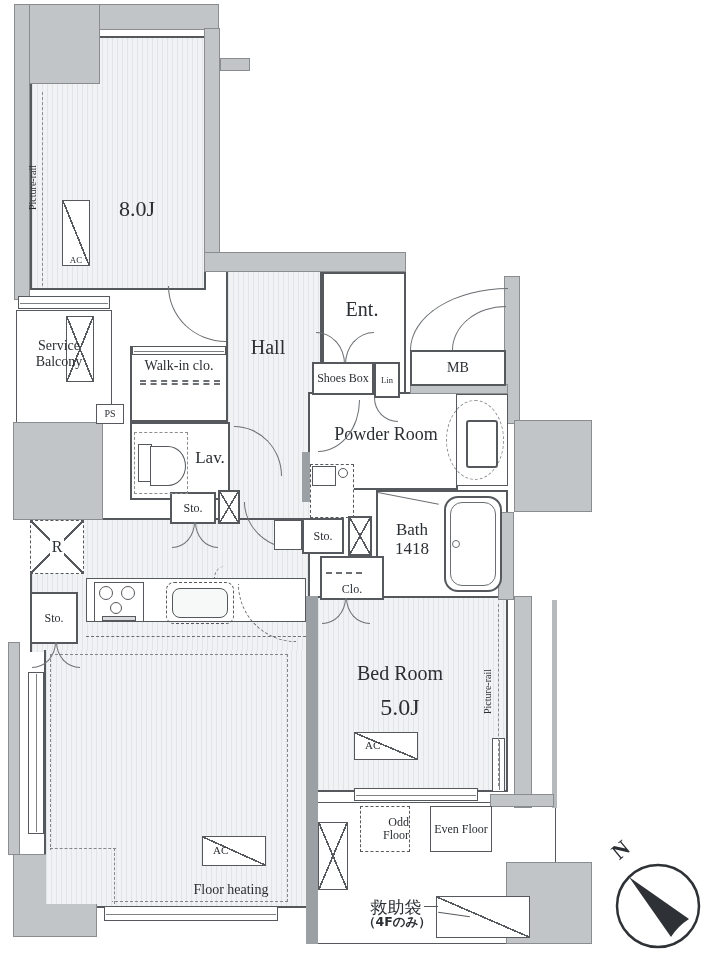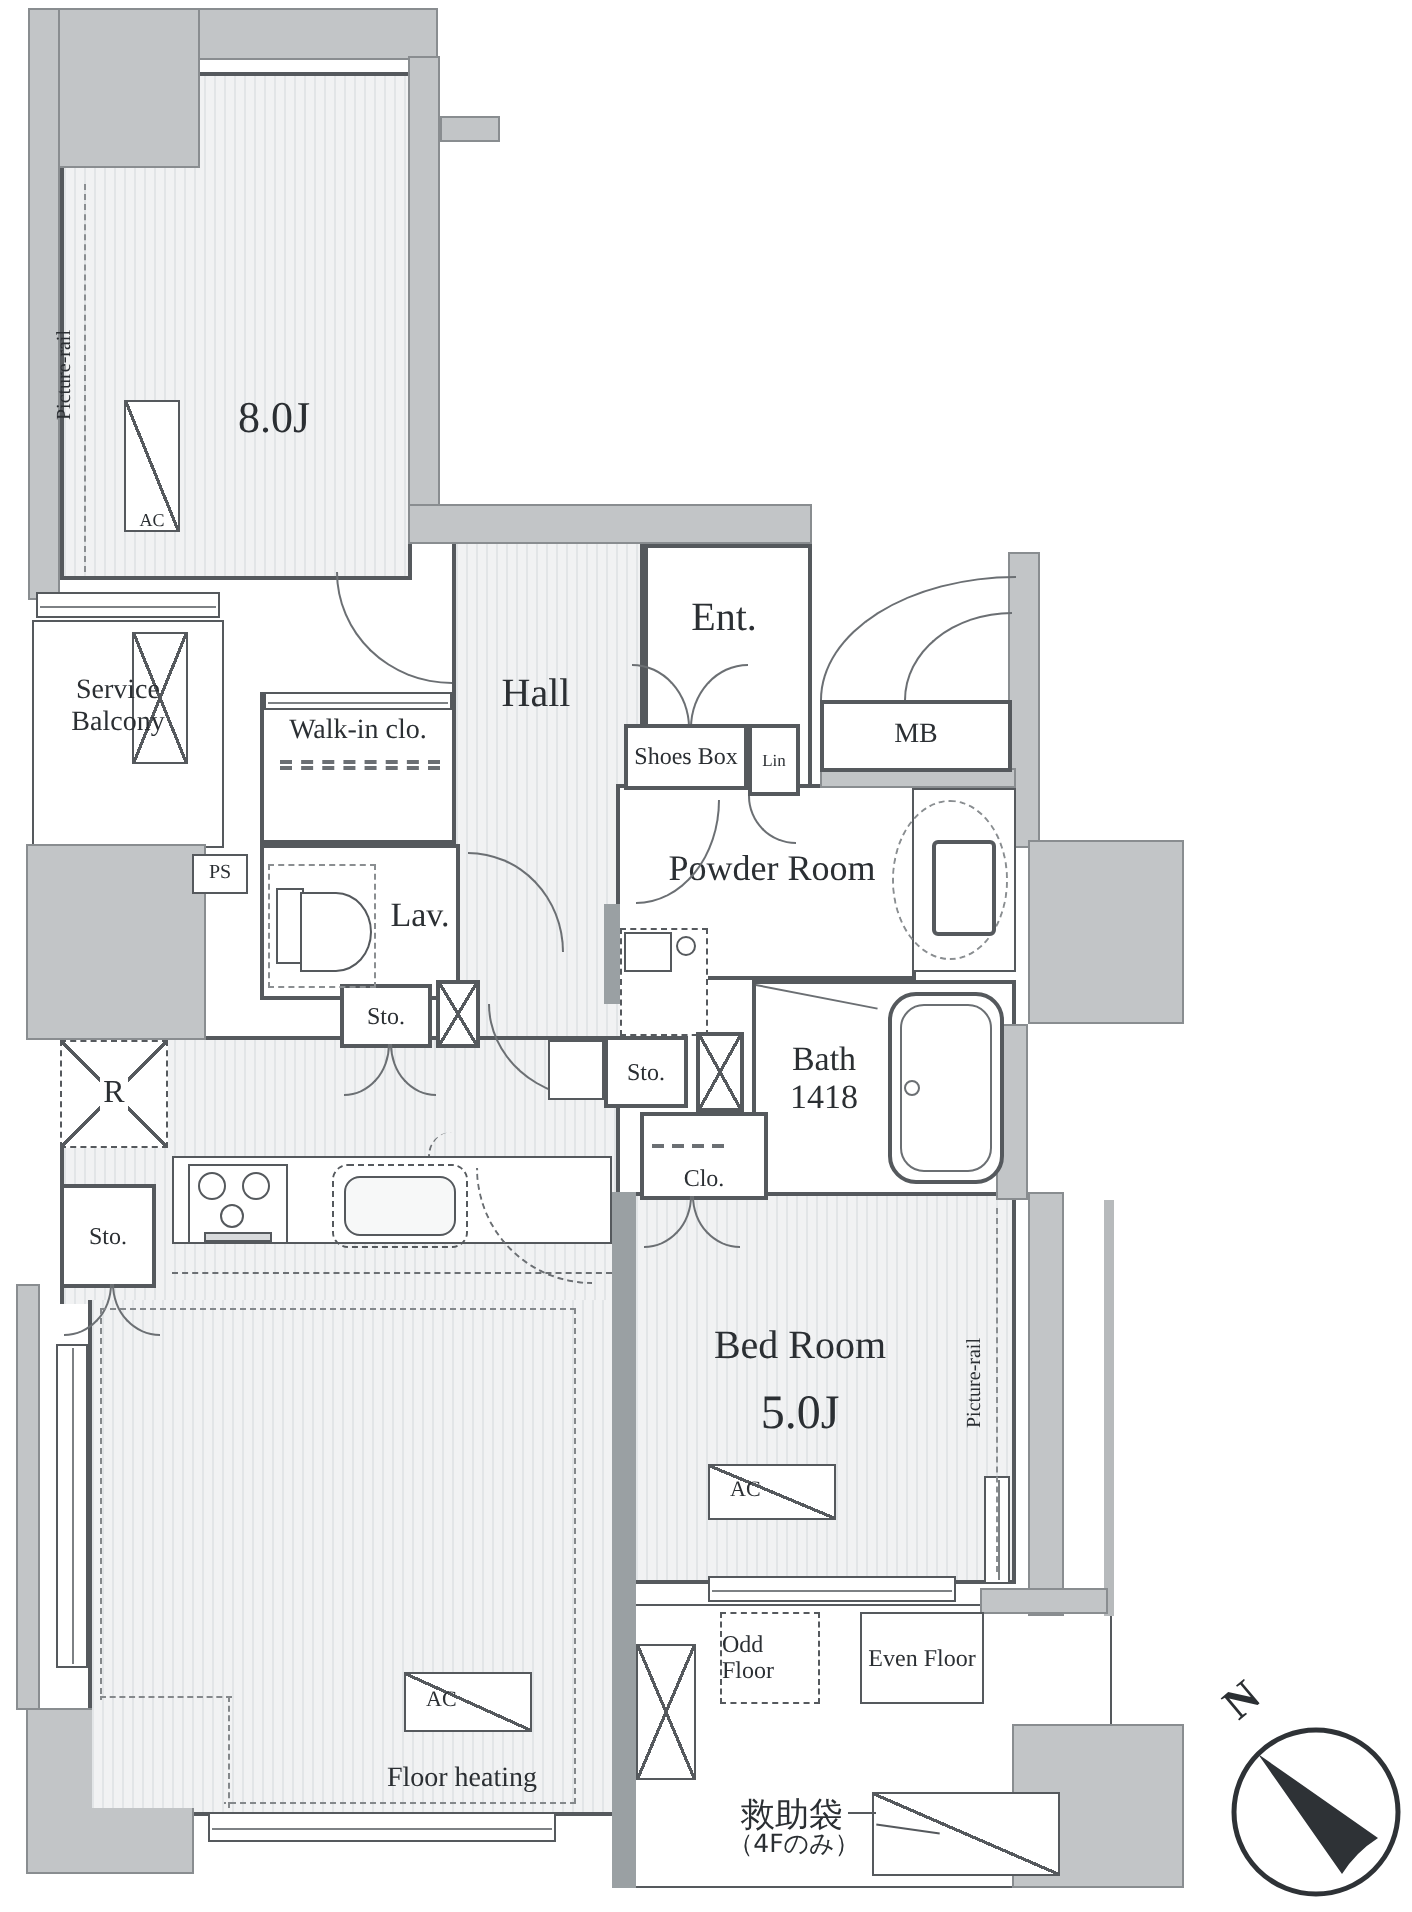--- a/index.html
+++ b/index.html
@@ -88,21 +88,21 @@
   <div class="dline" style="left:42px;top:92px;width:0;height:194px;border-left:1px dashed #8a8e91;"></div>
   <div class="lbl vert" style="left:27px;top:133px;width:15px;height:110px;font-size:10px;position:absolute;">Picture-rail</div>
   <div class="box diag" style="left:62px;top:200px;width:28px;height:66px;border-width:1.5px;font-size:9px;align-items:flex-end;">
       <span>AC</span>
     </div>
   <div class="lbl" style="left:92px;top:197px;width:90px;font-size:22px;">8.0J</div>
   <div class="arc arc-bl" style="left:168px;top:286px;width:58px;height:56px;"></div>
 
   <div class="xbox" style="left:66px;top:316px;width:28px;height:66px;border-width:1.5px;"></div>
   <div class="lbl" style="left:16px;top:338px;width:86px;font-size:14px;">Service Balcony</div>
-  <div class="box" style="left:96px;top:427px;width:28px;height:20px;border-width:1.5px;font-size:10px;">
+  <div class="box" style="left:96px;top:404px;width:28px;height:20px;border-width:1.5px;font-size:10px;">
       <span>PS</span>
     </div>
 
   <div class="dline" style="left:140px;top:380px;width:80px;height:5px;border-top:2px dashed #6b6f73;border-bottom:2px dashed #6b6f73;"></div>
   <div class="lbl" style="left:138px;top:358px;width:82px;font-size:14px;">Walk-in clo.</div>
 
   <div class="lbl" style="left:238px;top:336px;width:60px;font-size:20px;">Hall</div>
   <div class="arc arc-tr" style="left:234px;top:426px;width:48px;height:50px;"></div>
   <div class="box" style="left:170px;top:492px;width:46px;height:32px;font-size:12px;">
       <span>Sto.</span>
@@ -195,29 +195,29 @@
   <div class="dline" style="left:498px;top:604px;width:0;height:182px;border-left:1px dashed #8a8e91;"></div>
   <div class="lbl vert" style="left:482px;top:642px;width:15px;height:100px;font-size:10px;position:absolute;">Picture-rail</div>
   <div class="lbl" style="left:330px;top:662px;width:140px;font-size:20px;">Bed Room</div>
   <div class="lbl" style="left:350px;top:694px;width:100px;font-size:24px;">5.0J</div>
   <div class="box diag" style="left:354px;top:732px;width:64px;height:28px;border-width:1.5px;font-size:11px;justify-content:flex-start;padding-left:10px;">
       <span>AC</span>
     </div>
 
   <div class="xbox" style="left:318px;top:822px;width:30px;height:68px;border-width:1.5px;"></div>
   <div class="dline dashed" style="left:360px;top:806px;width:50px;height:46px;border:1.5px dashed #55595d;display:flex;align-items:center;justify-content:center;">
-      <span class="sm" style="text-align:left;line-height:1.05;">Odd Floor</span>
+      <span class="sm" style="text-align:right;line-height:1.05;">Odd Floor</span>
     </div>
   <div class="box" style="left:430px;top:806px;width:62px;height:46px;border-width:1.5px;font-size:12px;">
       <span style="text-align:right;line-height:1.05;">Even Floor</span>
     </div>
   <div class="box" style="left:436px;top:896px;width:94px;height:42px;border-width:1.5px;background-image:linear-gradient(to top right,rgba(0,0,0,0) calc(50% - .8px),#55595d calc(50% - .8px) calc(50% + .8px),rgba(0,0,0,0) calc(50% + .8px));"></div>
   <div class="dline" style="left:438px;top:914px;width:32px;height:0;border-top:1.5px solid #55595d;transform:rotate(8deg);"></div>
   <div class="lbl" style="left:366px;top:898px;width:60px;font-size:17px;font-family:Liberation Sans, sans-serif;">救助袋</div>
-  <div class="lbl" style="left:356px;top:915px;width:82px;font-size:12.5px;font-family:'DejaVu Sans',sans-serif;">（4Fのみ）</div>
+  <div class="lbl" style="left:356px;top:915px;width:82px;font-size:12.5px;font-family:'DejaVu Sans',sans-serif;font-weight:bold;">（4Fのみ）</div>
   <div class="dline" style="left:424px;top:906px;width:14px;height:0;border-top:1.5px solid #55595d;"></div>
 
   <span class="lbl" style="left:606px;top:838px;width:30px;font-size:22px;font-weight:bold;transform:rotate(-40deg);">N</span>
   <svg width="88" height="88" viewBox="0 0 88 88" style="position:absolute;left:614px;top:862px;">
     <circle cx="44" cy="44" r="41" fill="none" stroke="#2e3236" stroke-width="2.5"></circle>
     <path d="M 15 15 L 75 57 Q 64 64 57 75 Z" fill="#2e3236"></path>
   </svg>
 
 </div>
 

